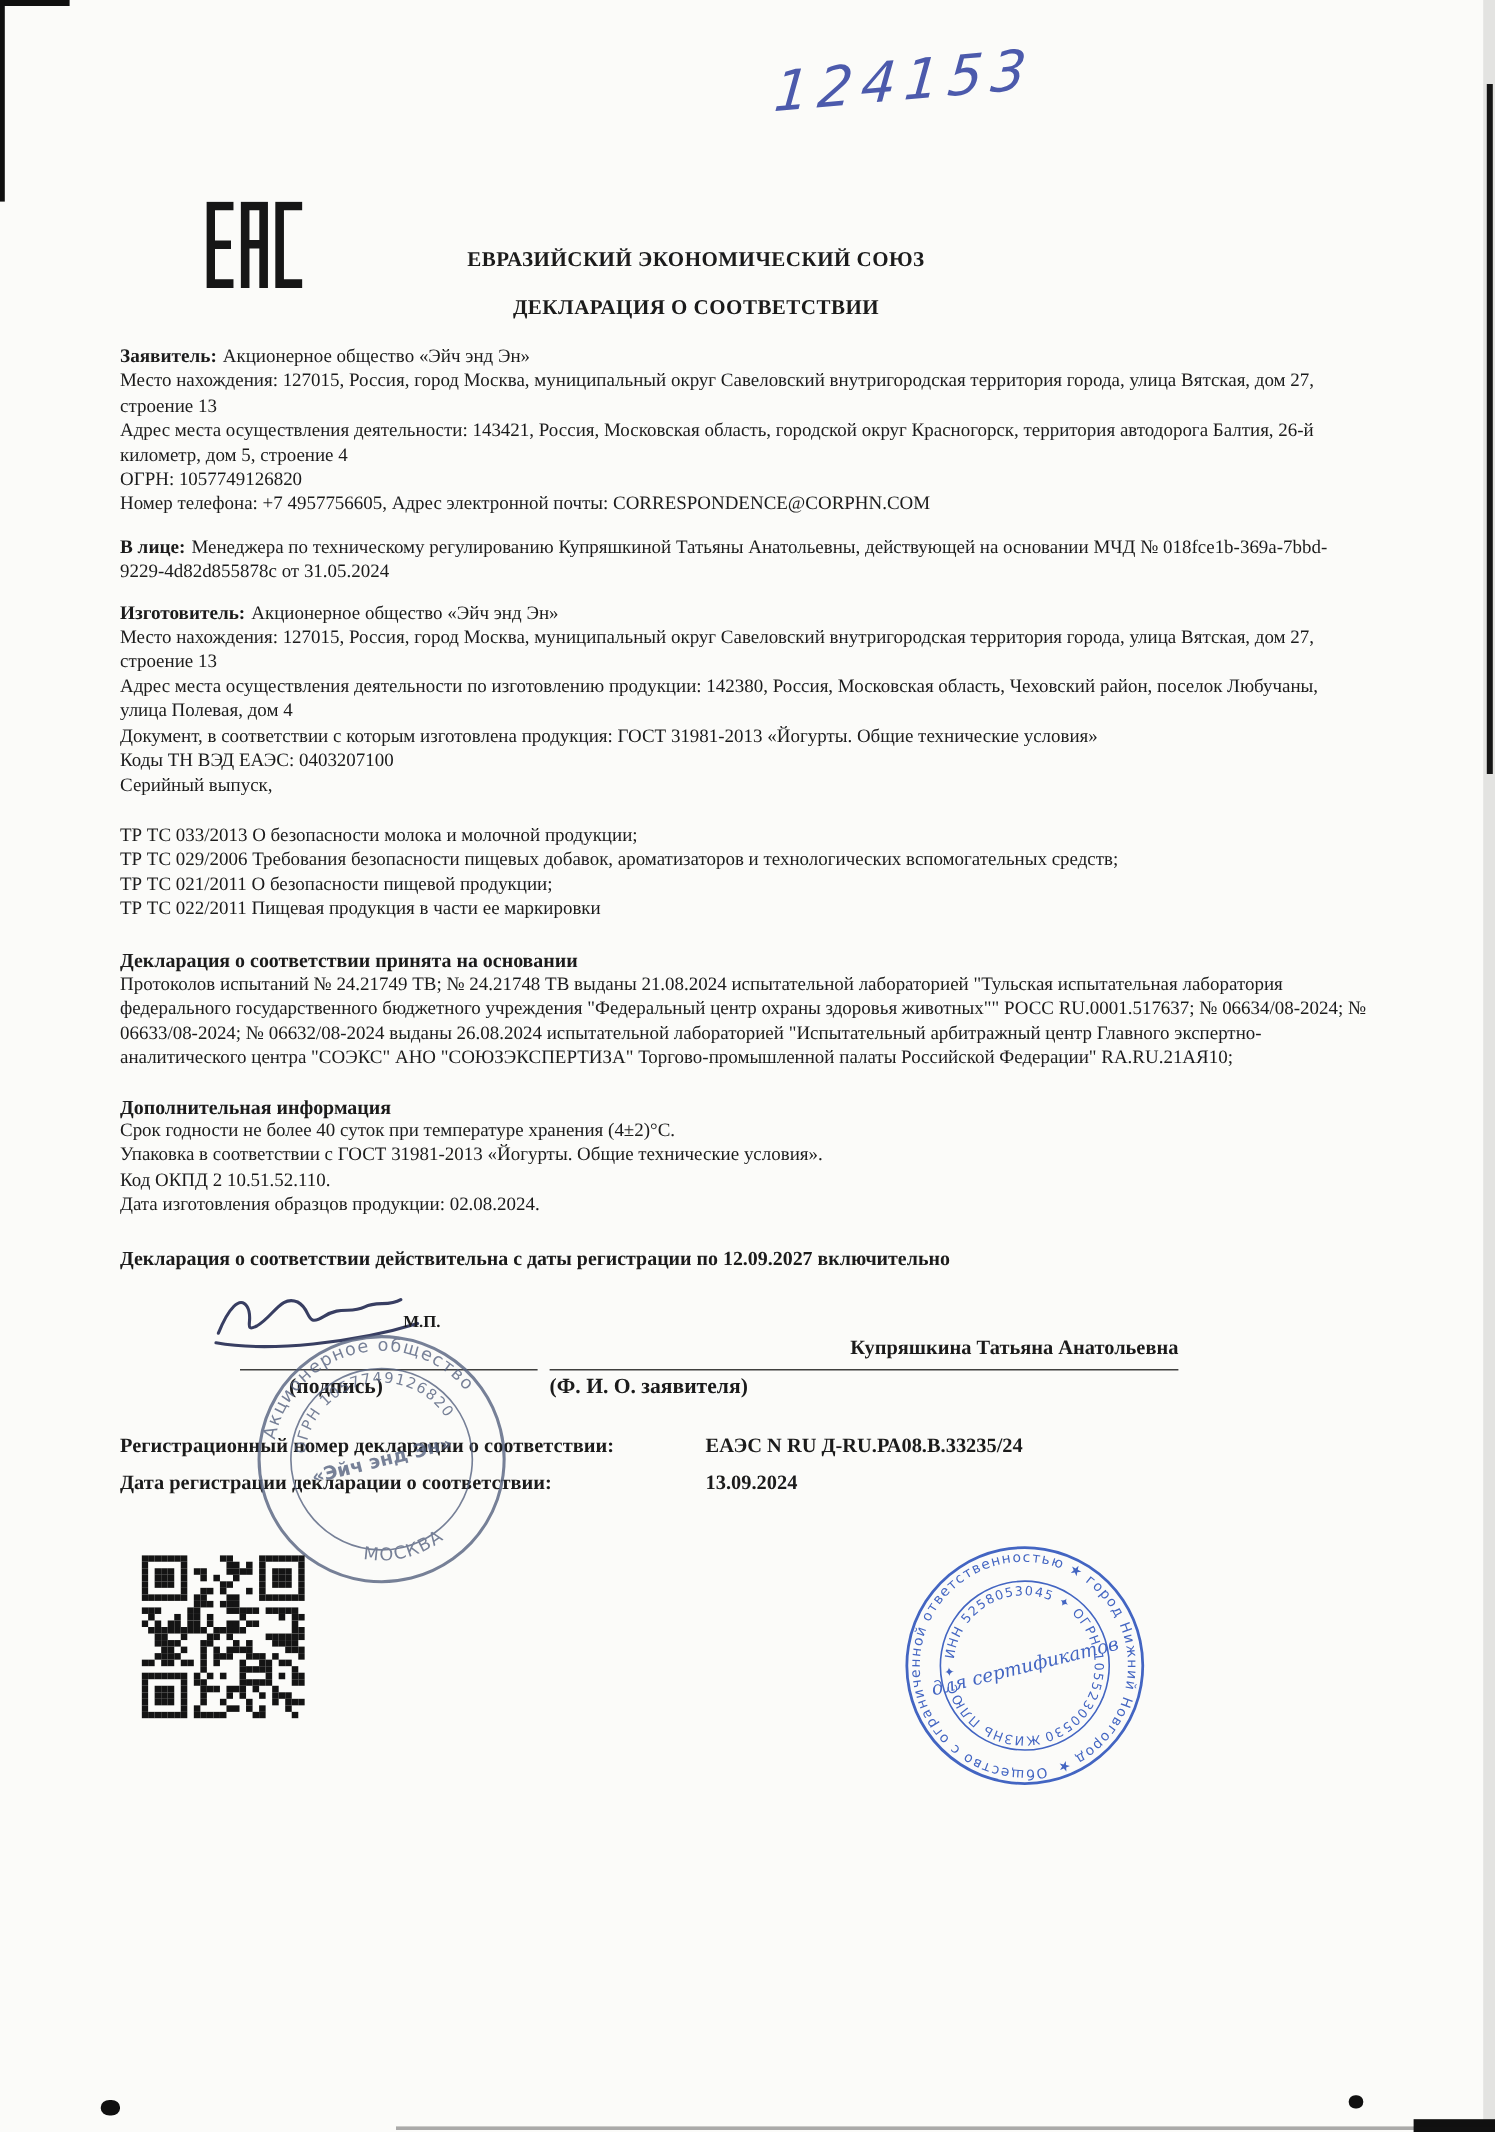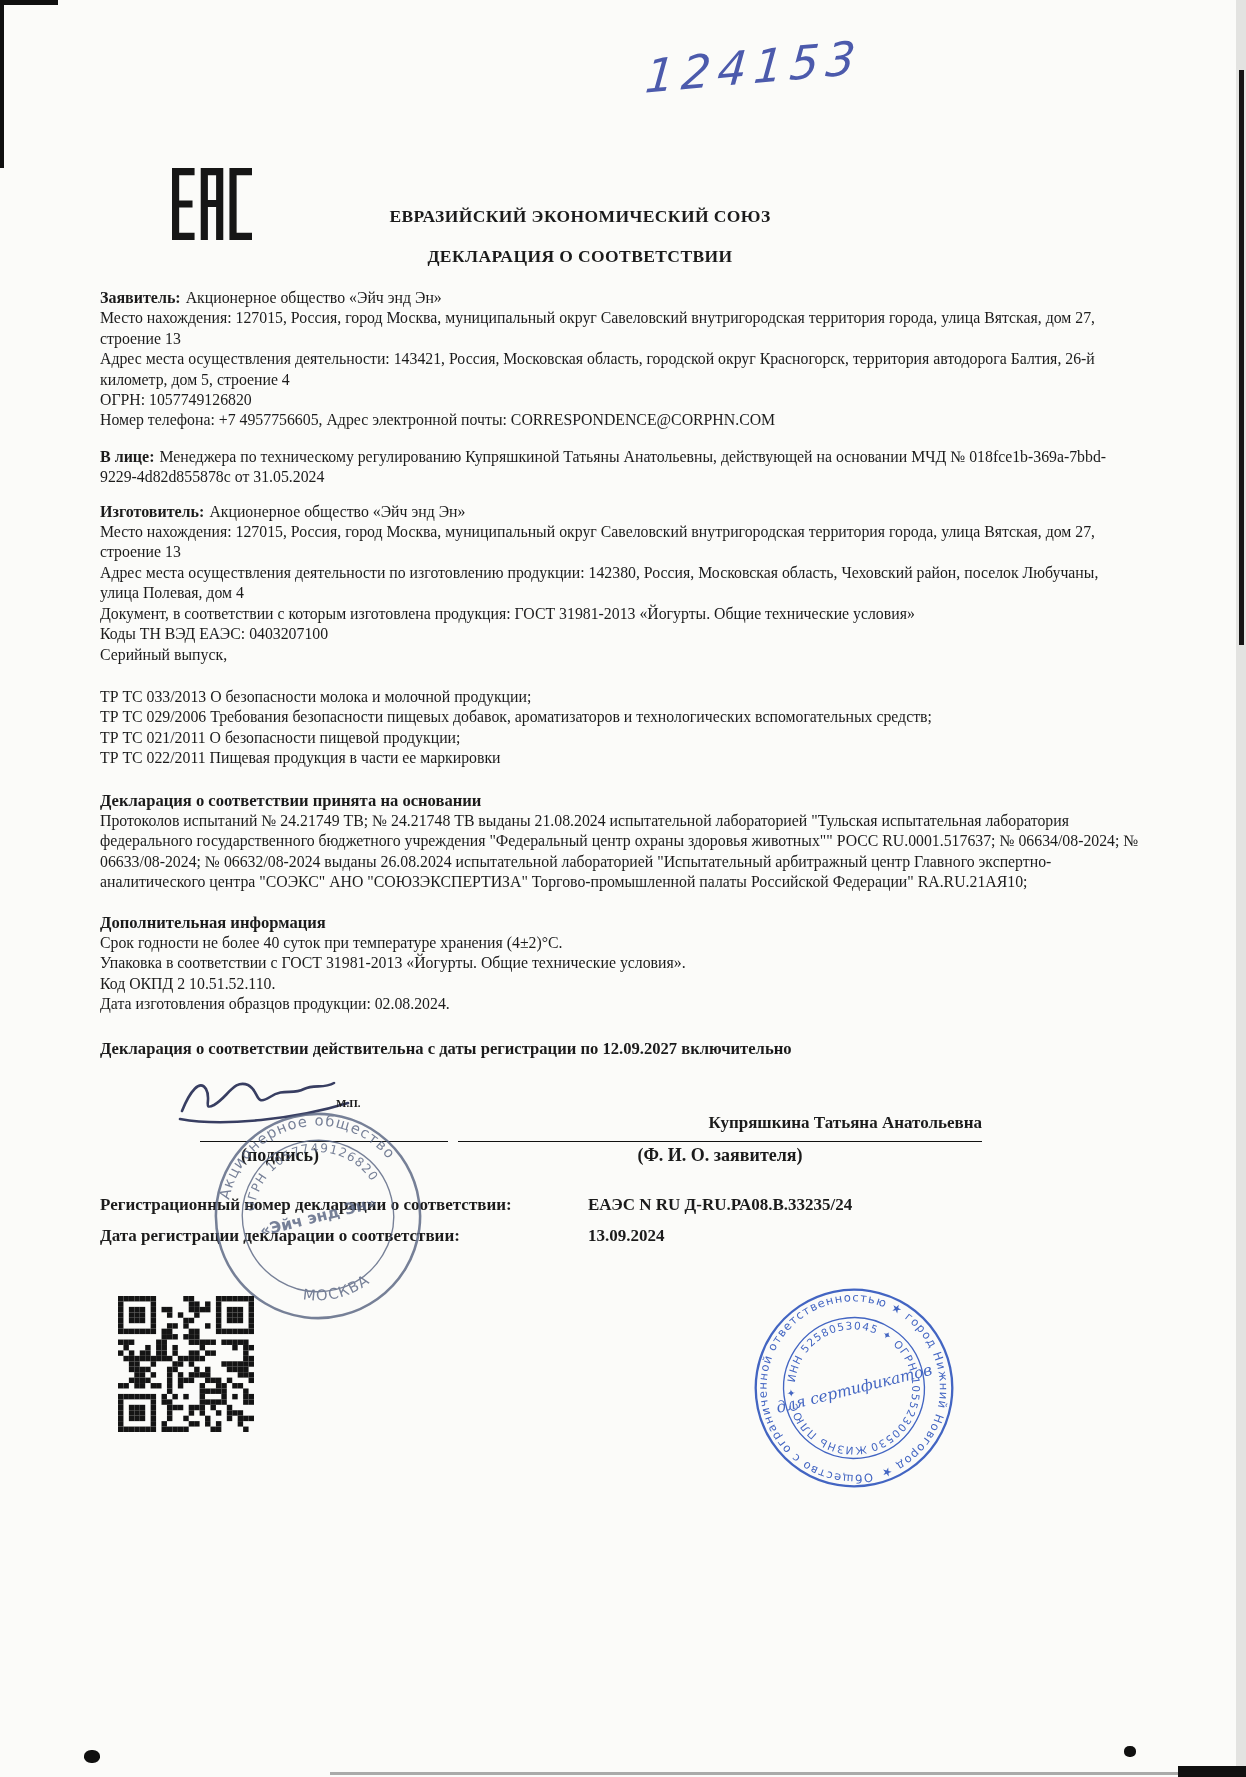--- a/index.html
+++ b/index.html
@@ -27,29 +27,29 @@
         font-size:17.5px;letter-spacing:.4px;}
   .t1{top:206px}.t2{top:246px}
 
   .body{position:absolute;left:100px;top:288px;width:1040px;font-size:15.8px;line-height:20.4px;}
   .lbl{font-weight:bold;font-size:16px;margin-right:5px;}
   .heading{font-weight:bold;font-size:16.6px;}
   .m14{margin-top:14px}.m16{margin-top:16px}.m20{margin-top:20px}.m22{margin-top:22px}
   .validity{margin-top:24px;font-weight:bold;font-size:16.6px;}
 
   .sig-area{position:relative;height:92px;margin-top:26px;}
-  .mp{position:absolute;left:236px;top:8px;font-weight:bold;font-size:11px;}
+  .mp{position:absolute;left:236px;top:8px;font-weight:bold;font-size:14px;}
   .sig-line{position:absolute;border-top:1.6px solid #111;}
   .sig-line-left{left:100px;top:56px;width:248px;}
   .sig-line-right{left:358px;top:56px;width:524px;}
   .signer-name{position:absolute;left:358px;top:28px;width:524px;text-align:right;
         font-weight:bold;font-size:17px;}
   .cap{position:absolute;font-size:18px;font-weight:bold;}
   .cap-sign{left:100px;top:60px;width:160px;text-align:center;}
-  .cap-fio{left:358px;top:60px;width:524px;text-align:center;font-family:Liberation Serif, serif;}
+  .cap-fio{left:358px;top:60px;width:524px;font-family:Liberation Serif, serif;}
   .sig-svg{position:absolute;left:76px;top:-18px;}
 
   .reg-row{margin-top:18px;font-weight:bold;font-size:17px;}
   .reg-row2{margin-top:11px;}
   .reg-lbl{display:inline-block;width:488px;}
 
   .stamp{position:absolute;}
   .stamp svg{display:block;}
   .stamp-applicant{left:210px;top:1108px;width:216px;height:216px;opacity:.8;color:#56627f;}
   .stamp-cert{left:748px;top:1282px;width:212px;height:212px;opacity:.88;color:#2a51bb;}

